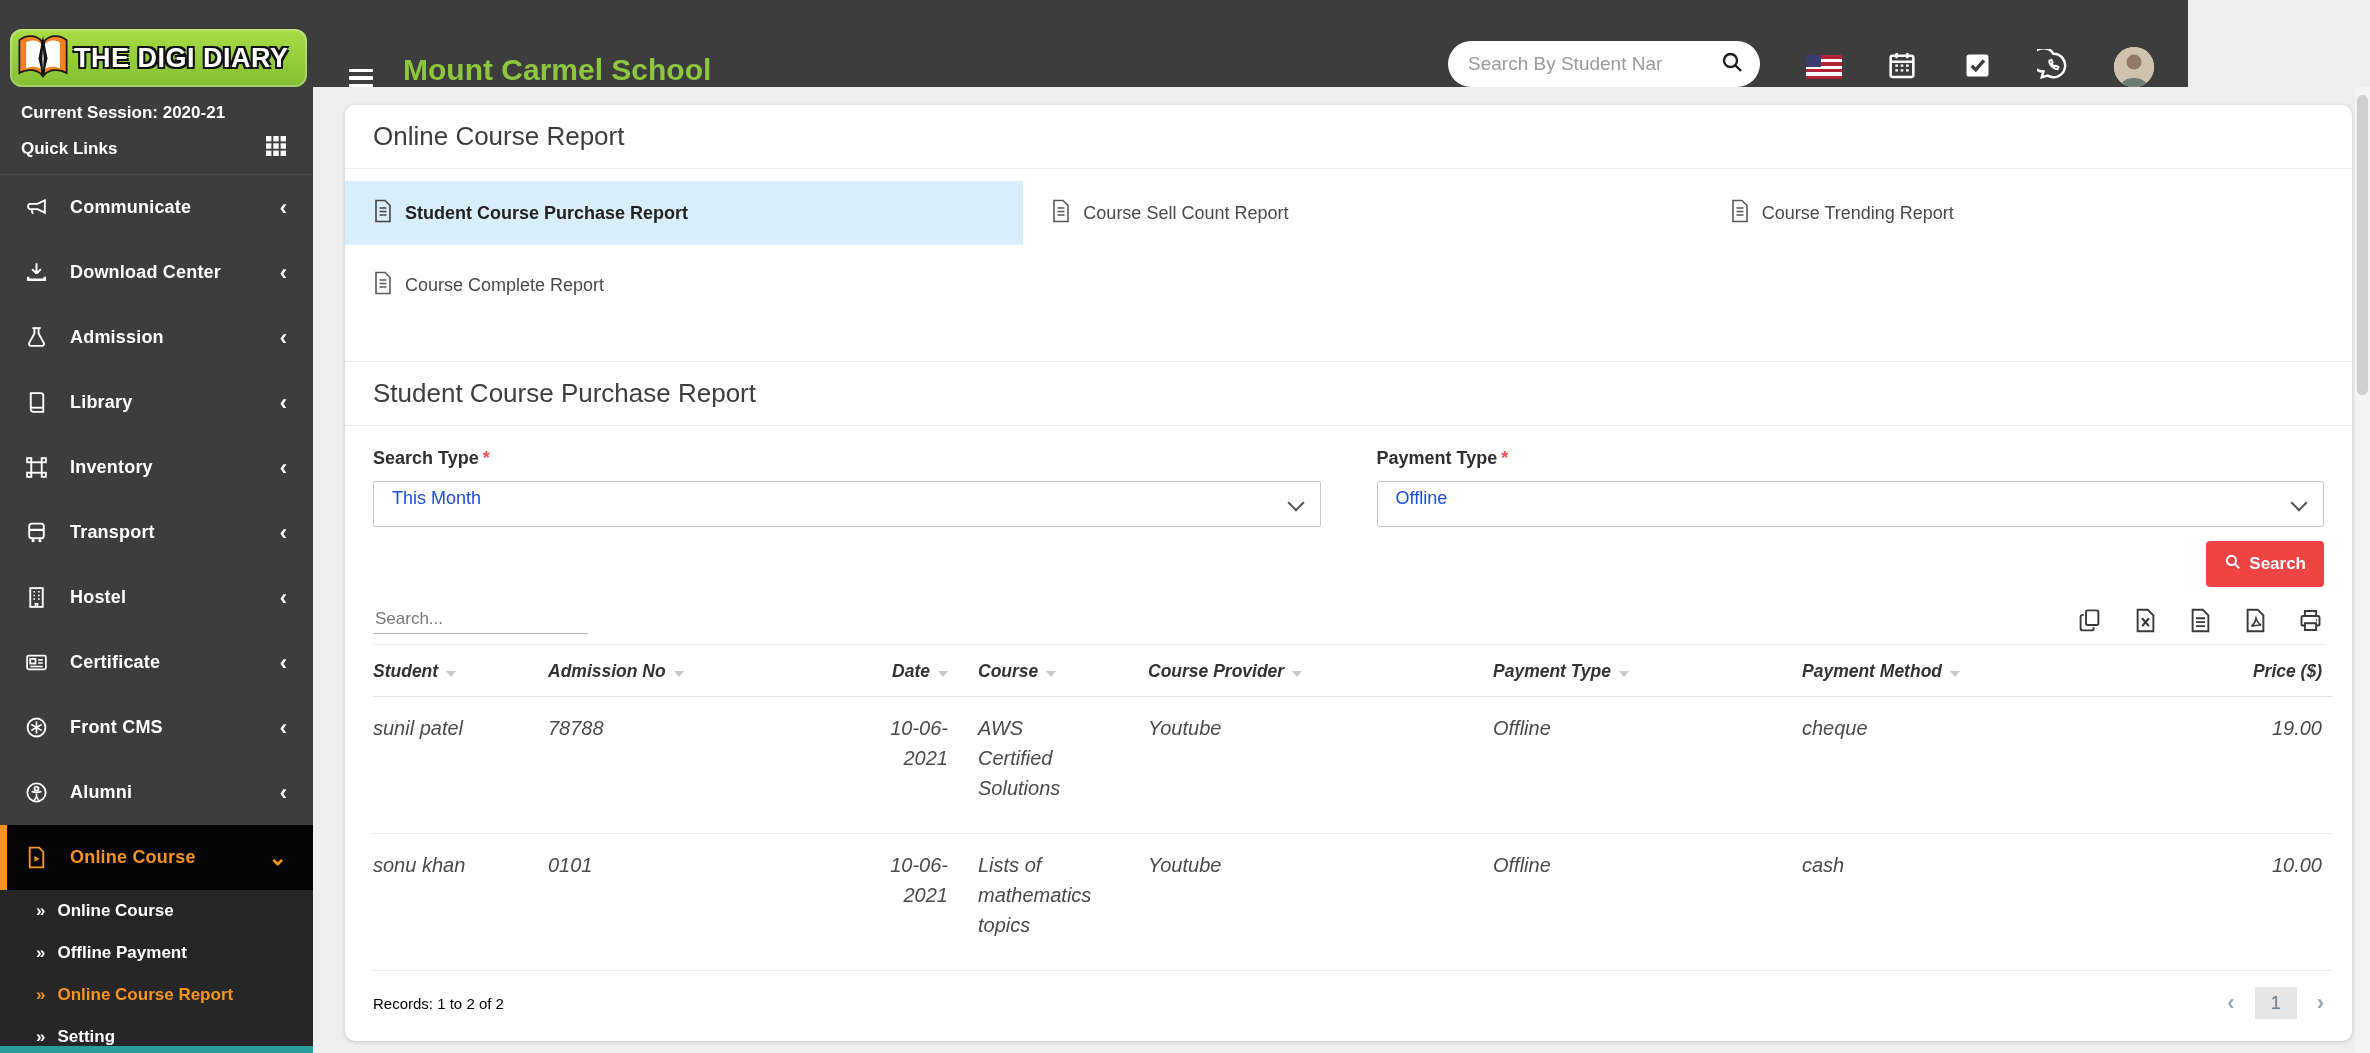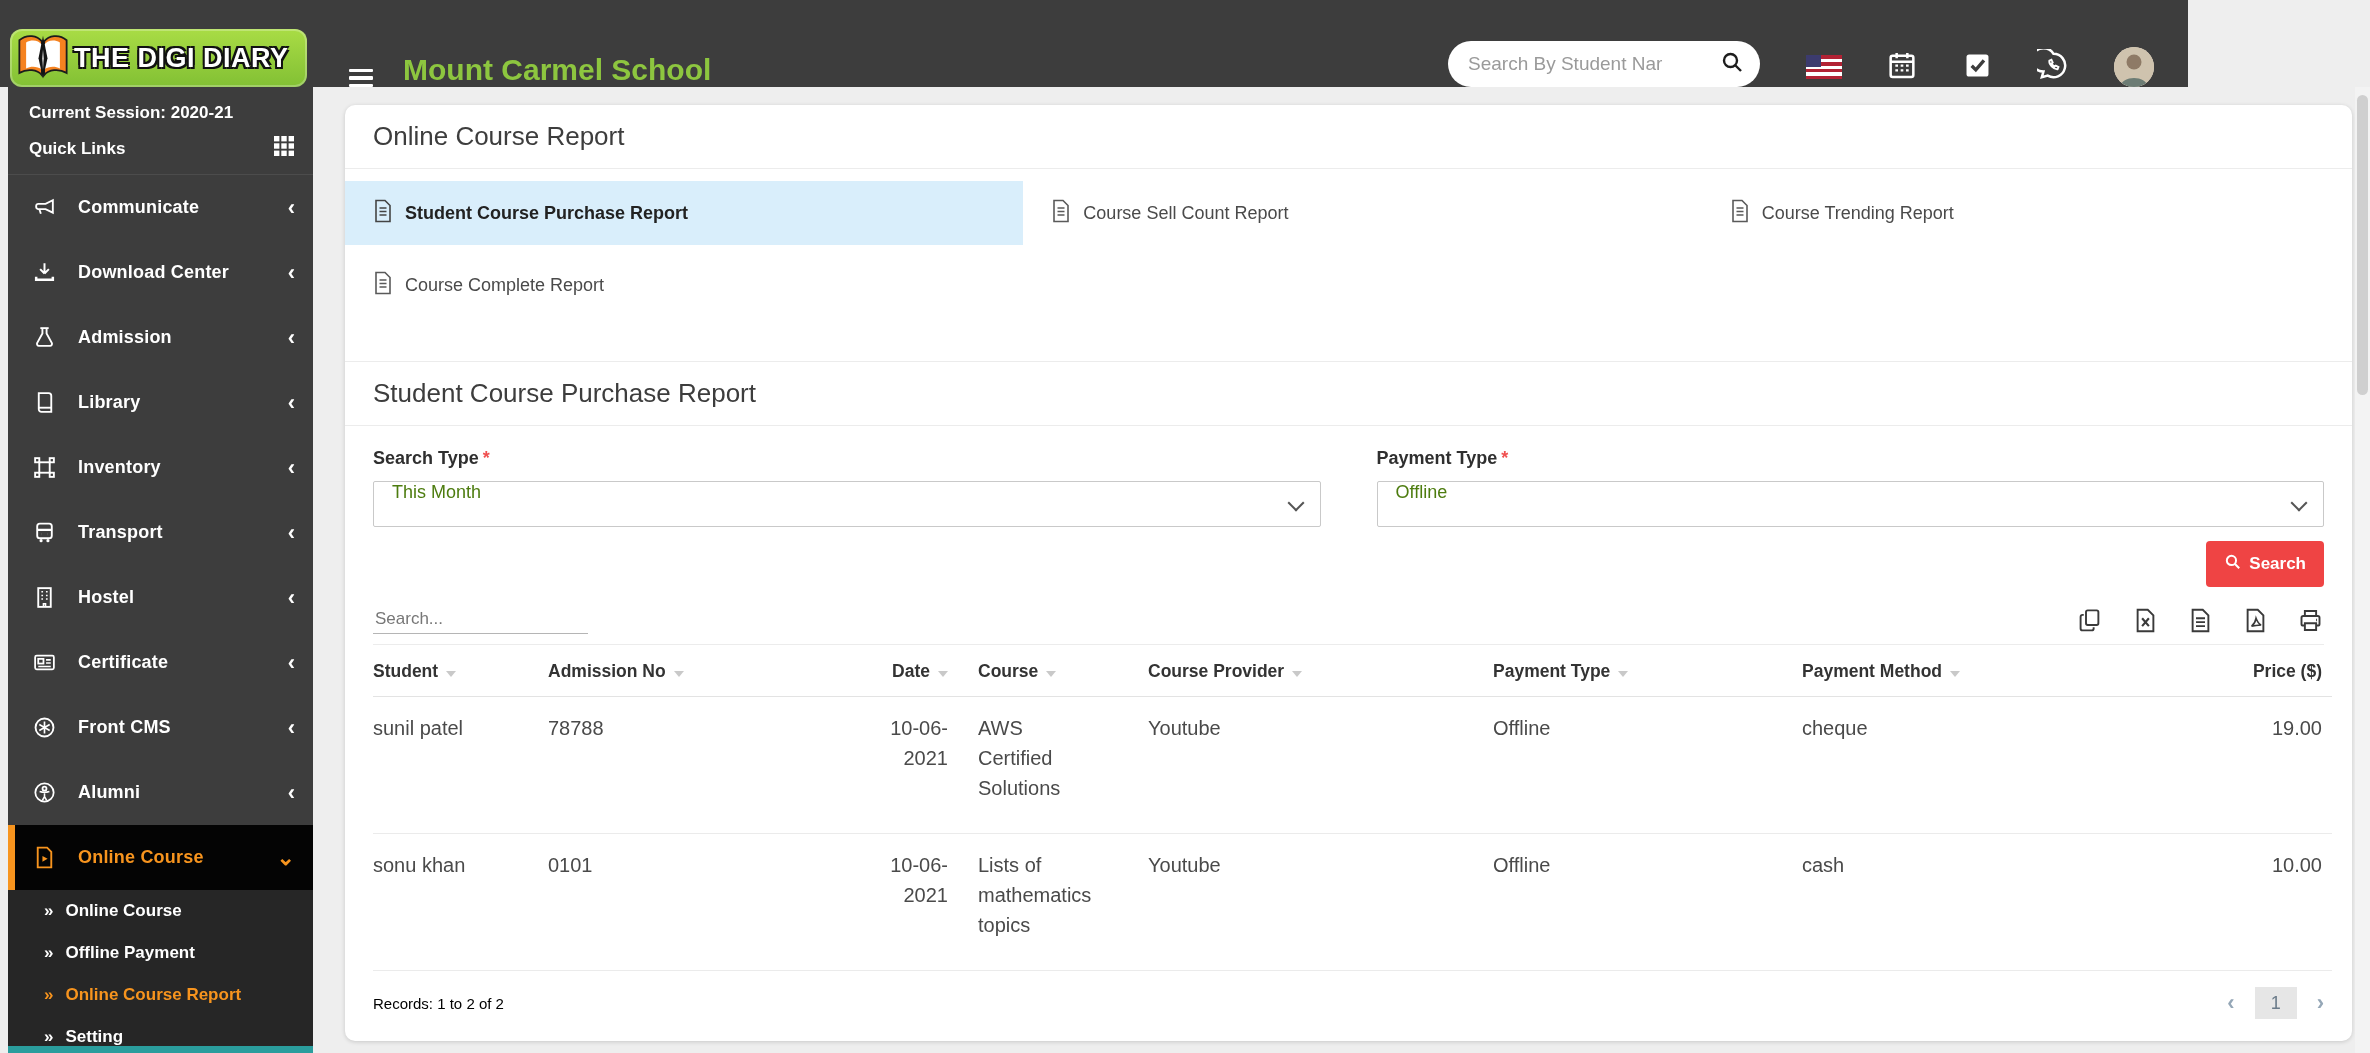--- a/index.html
+++ b/index.html
@@ -24,21 +24,21 @@
   .search-pill input { flex:1; border:none; outline:none; font-size:19px; color:#444;
     font-family:inherit; background:transparent; }
   .search-pill input::placeholder { color:#9a9a9a; }
   .top-icons { display:flex; align-items:center; gap:44px; margin-right:34px; }
   .flag { width:36px; height:24px; position:relative;
     background:repeating-linear-gradient(180deg,#b22234 0 3.5px,#ffffff 3.5px 7px); }
   .flag:after { content:""; position:absolute; top:0; left:0; width:15px; height:12px; background:#3c3b6e; }
   .avatar { width:40px; height:40px; border-radius:50%; overflow:hidden; background:#e8ded0; }
 
   
-  .sidebar { position:absolute; top:87px; left:8px; width:313px; height:966px;
+  .sidebar { position:absolute; top:87px; left:0; width:313px; height:966px;
     background:#3d3d3d; color:#fff; overflow:hidden; }
   .side-session { padding:16px 0 0 21px; font-size:17px; font-weight:700; }
   .side-quick { display:flex; align-items:center; justify-content:space-between;
     padding:12px 26px 12px 21px; font-size:17px; font-weight:700; }
   .side-divider { height:1px; background:#4c4c4c; }
   .side-item { height:65px; display:flex; align-items:center; padding:0 26px 0 24px; cursor:pointer; }
   .side-item .sicon { width:26px; height:26px; margin-right:20px; flex:none; display:flex; align-items:center; }
   .side-item .slabel { flex:1; font-size:18px; font-weight:700; letter-spacing:.2px; }
   .side-item .chev { font-size:22px; font-weight:700; color:#fff; line-height:1; }
   .side-item.active { background:#040404; border-left:7px solid #f7941e; padding-left:17px; }
@@ -63,38 +63,38 @@
   .tab { height:64px; display:flex; align-items:center; gap:12px; padding-left:28px;
     font-size:18px; color:#4a4a4a; cursor:pointer; }
   .tab.active { background:#d9eefb; font-weight:700; color:#222; }
 
   .form-wrap { padding:22px 28px 0 28px; }
   .form-row { display:flex; gap:56px; }
   .field { flex:1; }
   .field label { font-size:18px; font-weight:700; color:#2f2f2f; }
   .req { color:#f05050; margin-left:4px; font-weight:700; }
   .selectbox { position:relative; margin-top:12px; height:46px; border:1px solid #c9c9c9;
-    border-radius:2px; display:flex; padding:0 40px 12px 18px;
-    font-size:18px; color:#4d7c0f; cursor:pointer; background:#fff; }
+    border-radius:2px; display:flex; align-items:center; padding:0 40px 12px 18px;
+    font-size:18px; color:#1d4ed8; cursor:pointer; background:#fff; }
   .selectbox:after { content:""; position:absolute; right:18px; top:15px; width:10px; height:10px;
     border-right:2px solid #555; border-bottom:2px solid #555; transform:rotate(45deg); }
   .btn-row { display:flex; justify-content:flex-end; margin-top:14px; }
   .search-btn { display:inline-flex; align-items:center; gap:8px; height:46px; padding:0 18px;
     background:#ef4444; color:#fff; border:none; border-radius:4px; font-size:17px; font-weight:700;
     font-family:inherit; cursor:pointer; }
 
   .toolbar { display:flex; align-items:flex-end; justify-content:space-between;
     margin:18px 28px 0 28px; padding-bottom:10px; border-bottom:1px solid #ececec;gap:44px; }
   .tbl-filter { width:215px; border:none; border-bottom:1px solid #b5b5b5; outline:none;
     font-size:17px; padding:4px 2px; color:#444; font-family:inherit; background:transparent; }
   .tbl-filter::placeholder { color:#777; }
   .exports { display:flex; gap:28px; align-items:center; }
   .exports .eicon { cursor:pointer; display:flex; }
 
-  table.report { width:calc(100% - 56px); margin:0 28px; border-collapse:collapse; table-layout:fixed; }
+  table.report { width:calc(100% - 56px); margin:0 28px; border-collapse:collapse; table-layout:fixed;font-style:italic; }
   th { text-align:left; font-size:17.5px; font-weight:700; color:#333;
     padding:16px 10px 14px 0; border-bottom:1px solid #e3e3e3; white-space:nowrap; }
   td { vertical-align:top; font-size:20px; color:#4a4a4a; padding:16px 10px 30px 0;
     border-bottom:1px solid #ebebeb; line-height:1.5; }
   .right { text-align:right; }
   td.datecell, th.datecell { text-align:right; padding-right:30px; }
   td.coursecell { padding-right:48px; }
   .caret { display:inline-block; width:0; height:0; border-left:5px solid transparent;
     border-right:5px solid transparent; border-top:6px solid #c9c9c9; margin-left:8px; }
 

